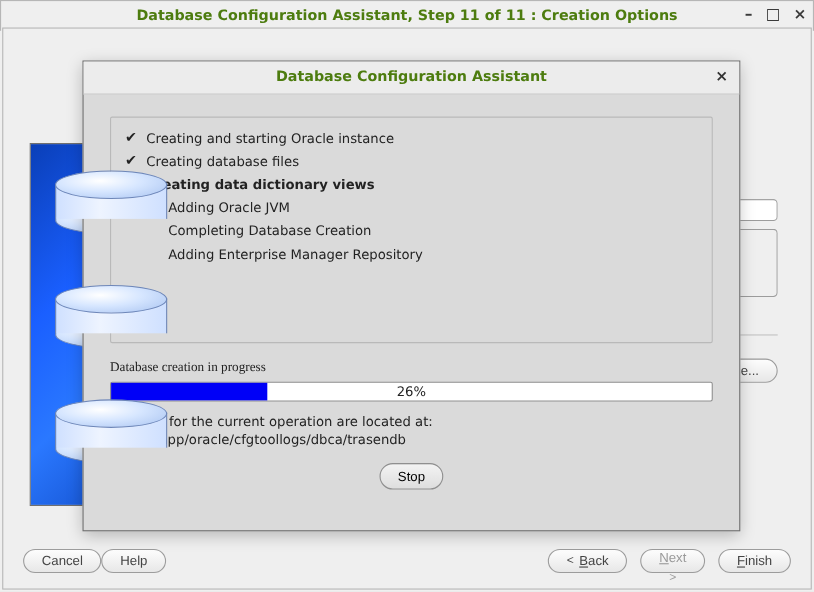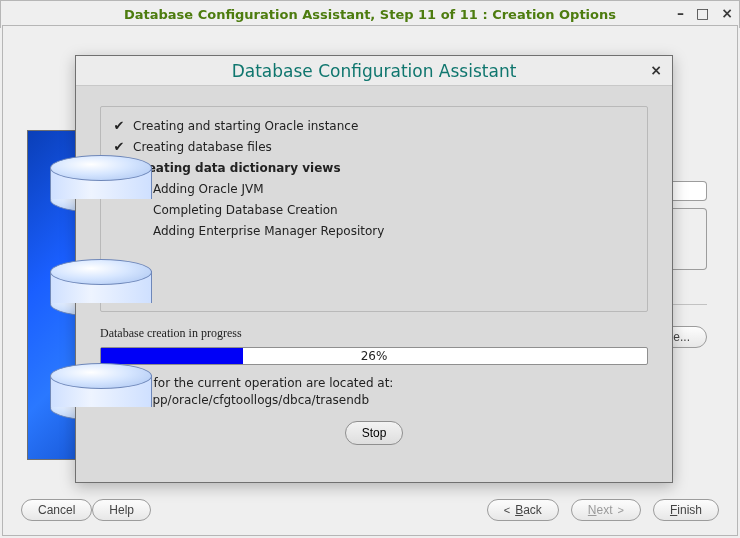--- a/index.html
+++ b/index.html
@@ -120,20 +120,21 @@
       color: #444;
       font-size: 12px;
       display: inline-flex;
       align-items: center;
       gap: 5px;
       cursor: pointer;
     }
     .btn.disabled {
       color: #9a9a9a;
       cursor: default;
+      flex-direction: column;
     }
     .btn .uline { text-decoration: underline; }
     .btn .arrow { font-size: 11px; }
     .bottom-left { display: flex; }
     .bottom-right { margin-left: auto; display: flex; gap: 12px; }
 
     
     .peek-group1 {
       position: absolute;
       top: 155px;
@@ -185,23 +186,23 @@
       height: 30px;
       background: #ececec;
       border-bottom: 1px solid #c8c8c8;
       display: flex;
       align-items: center;
       position: relative;
     }
     .modal-titlebar .mtitle {
       flex: 1;
       text-align: center;
-      font-weight: normal;
-      font-size: 17px;
-      color: #0f766e;
+      font-weight: bold;
+      font-size: 13px;
+      color: #4d7c0f;
     }
     .modal-close {
       position: absolute;
       right: 10px;
       top: 6px;
       font-size: 14px;
       font-weight: bold;
       color: #333;
       cursor: pointer;
     }

